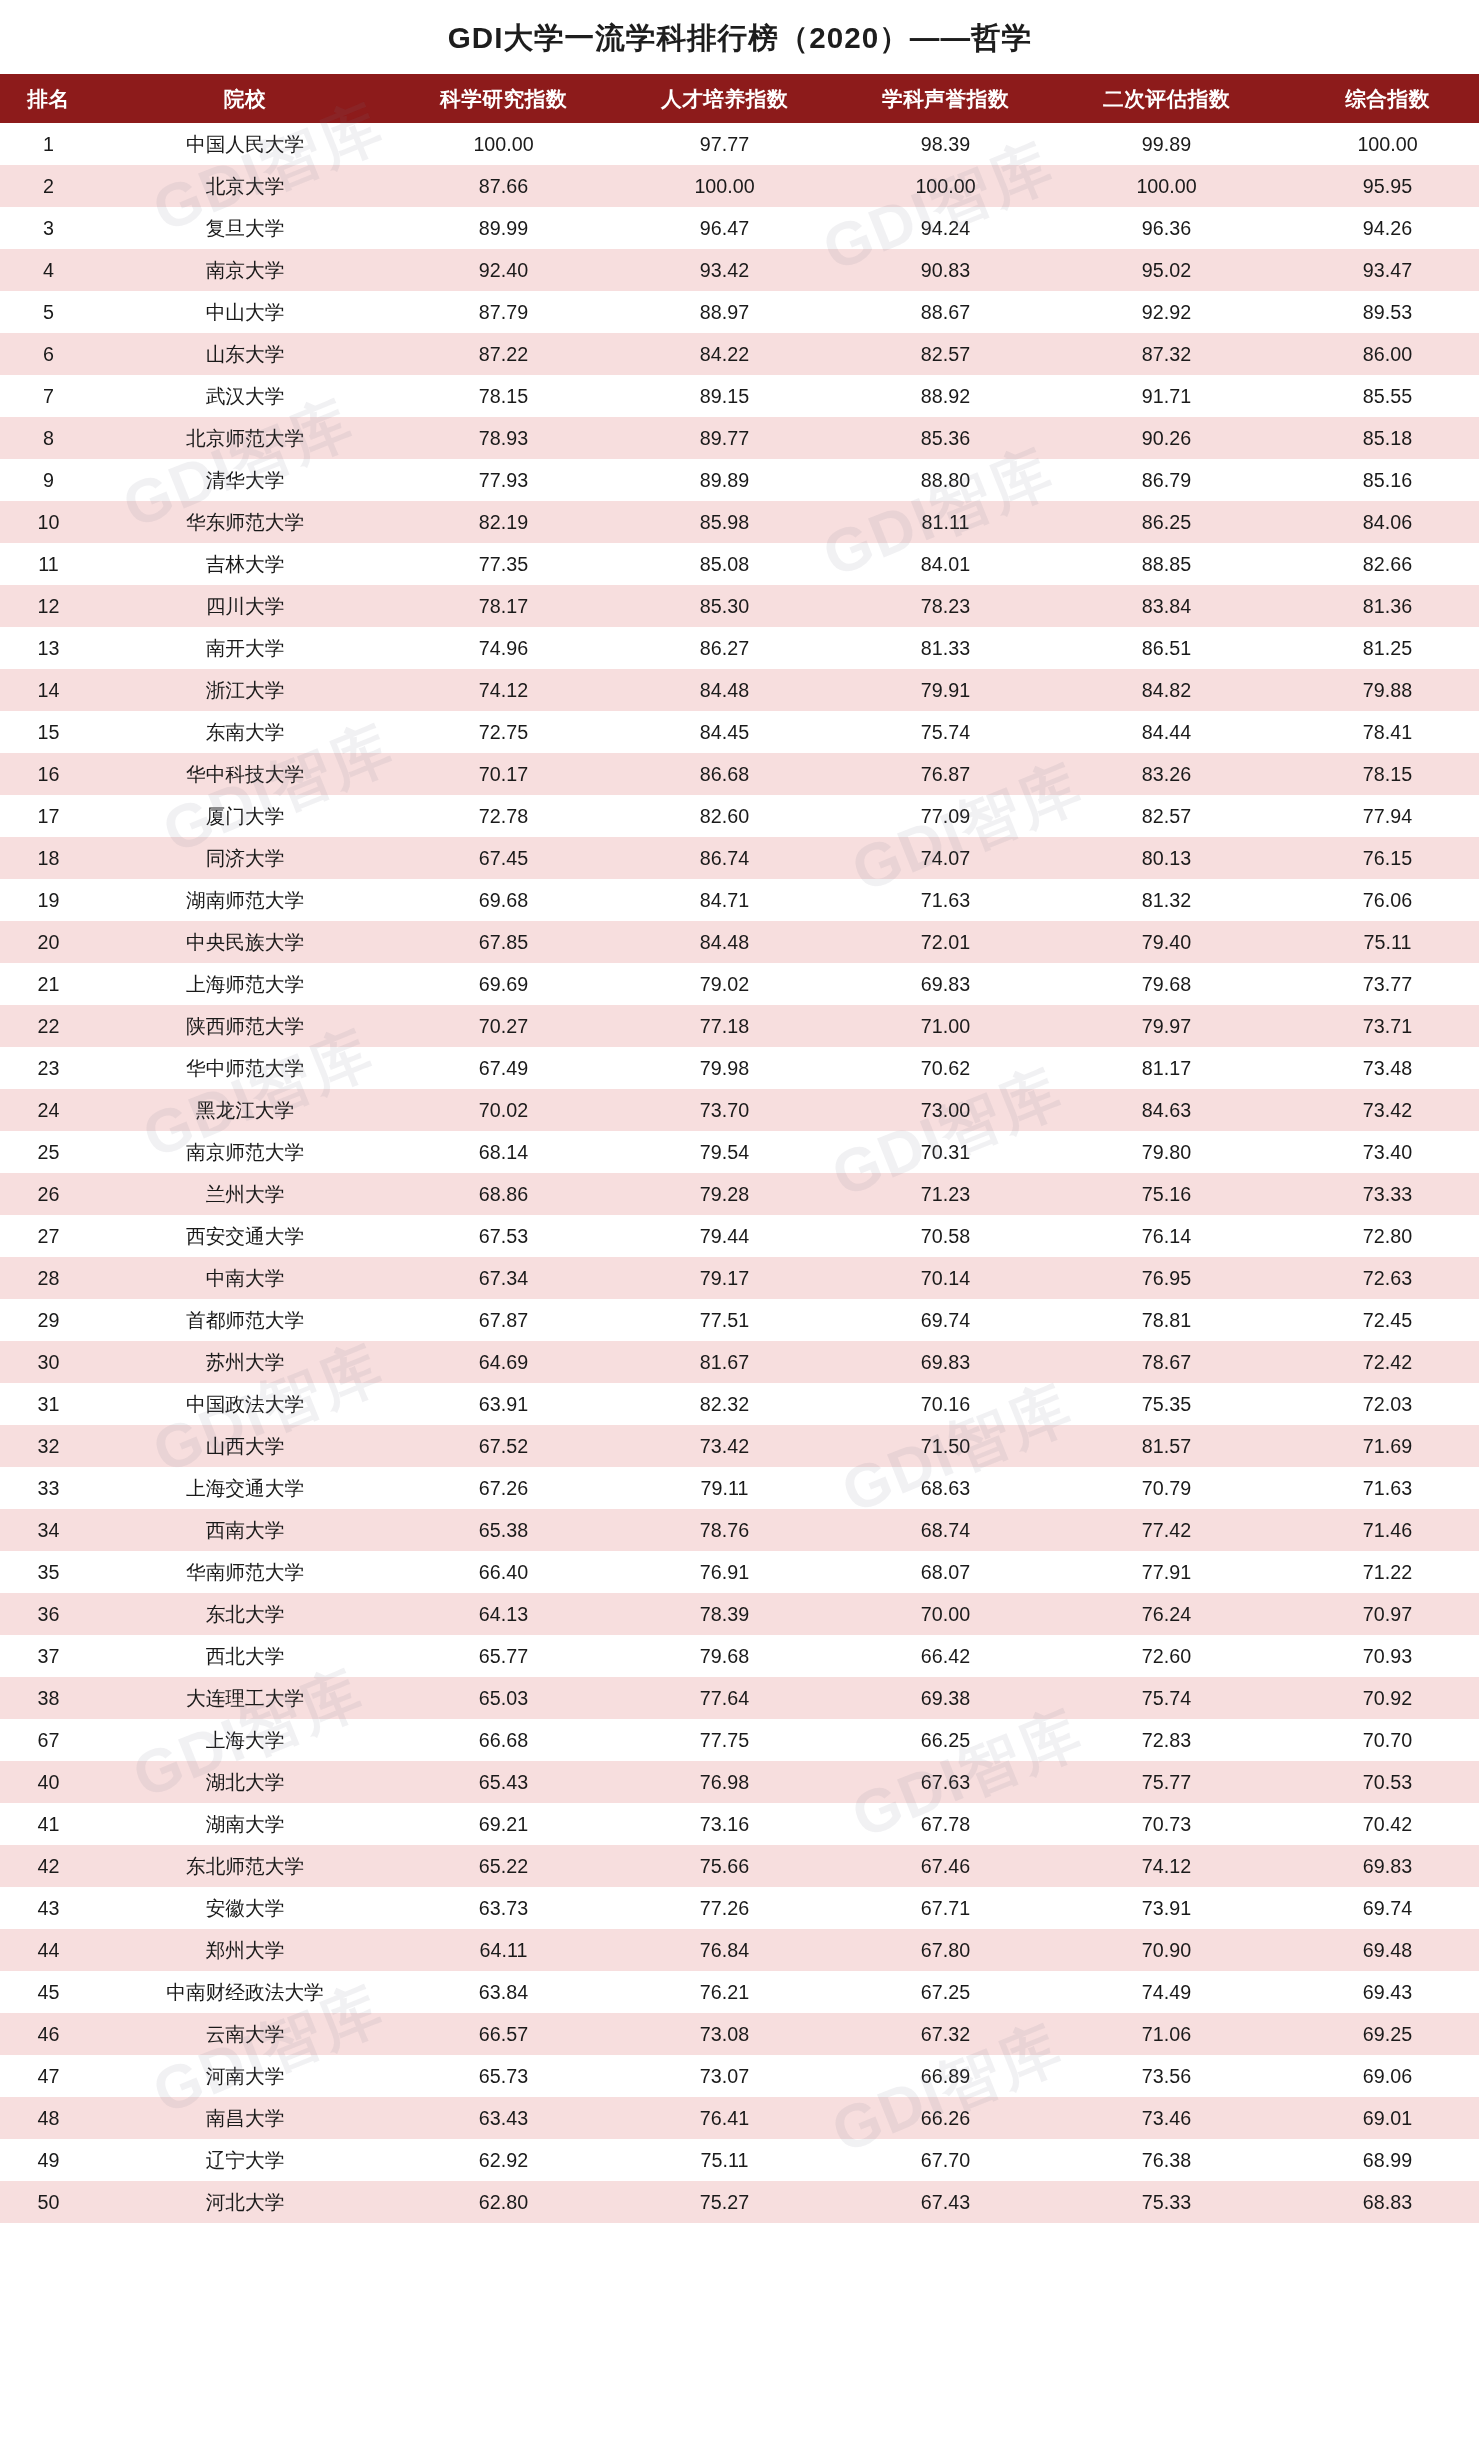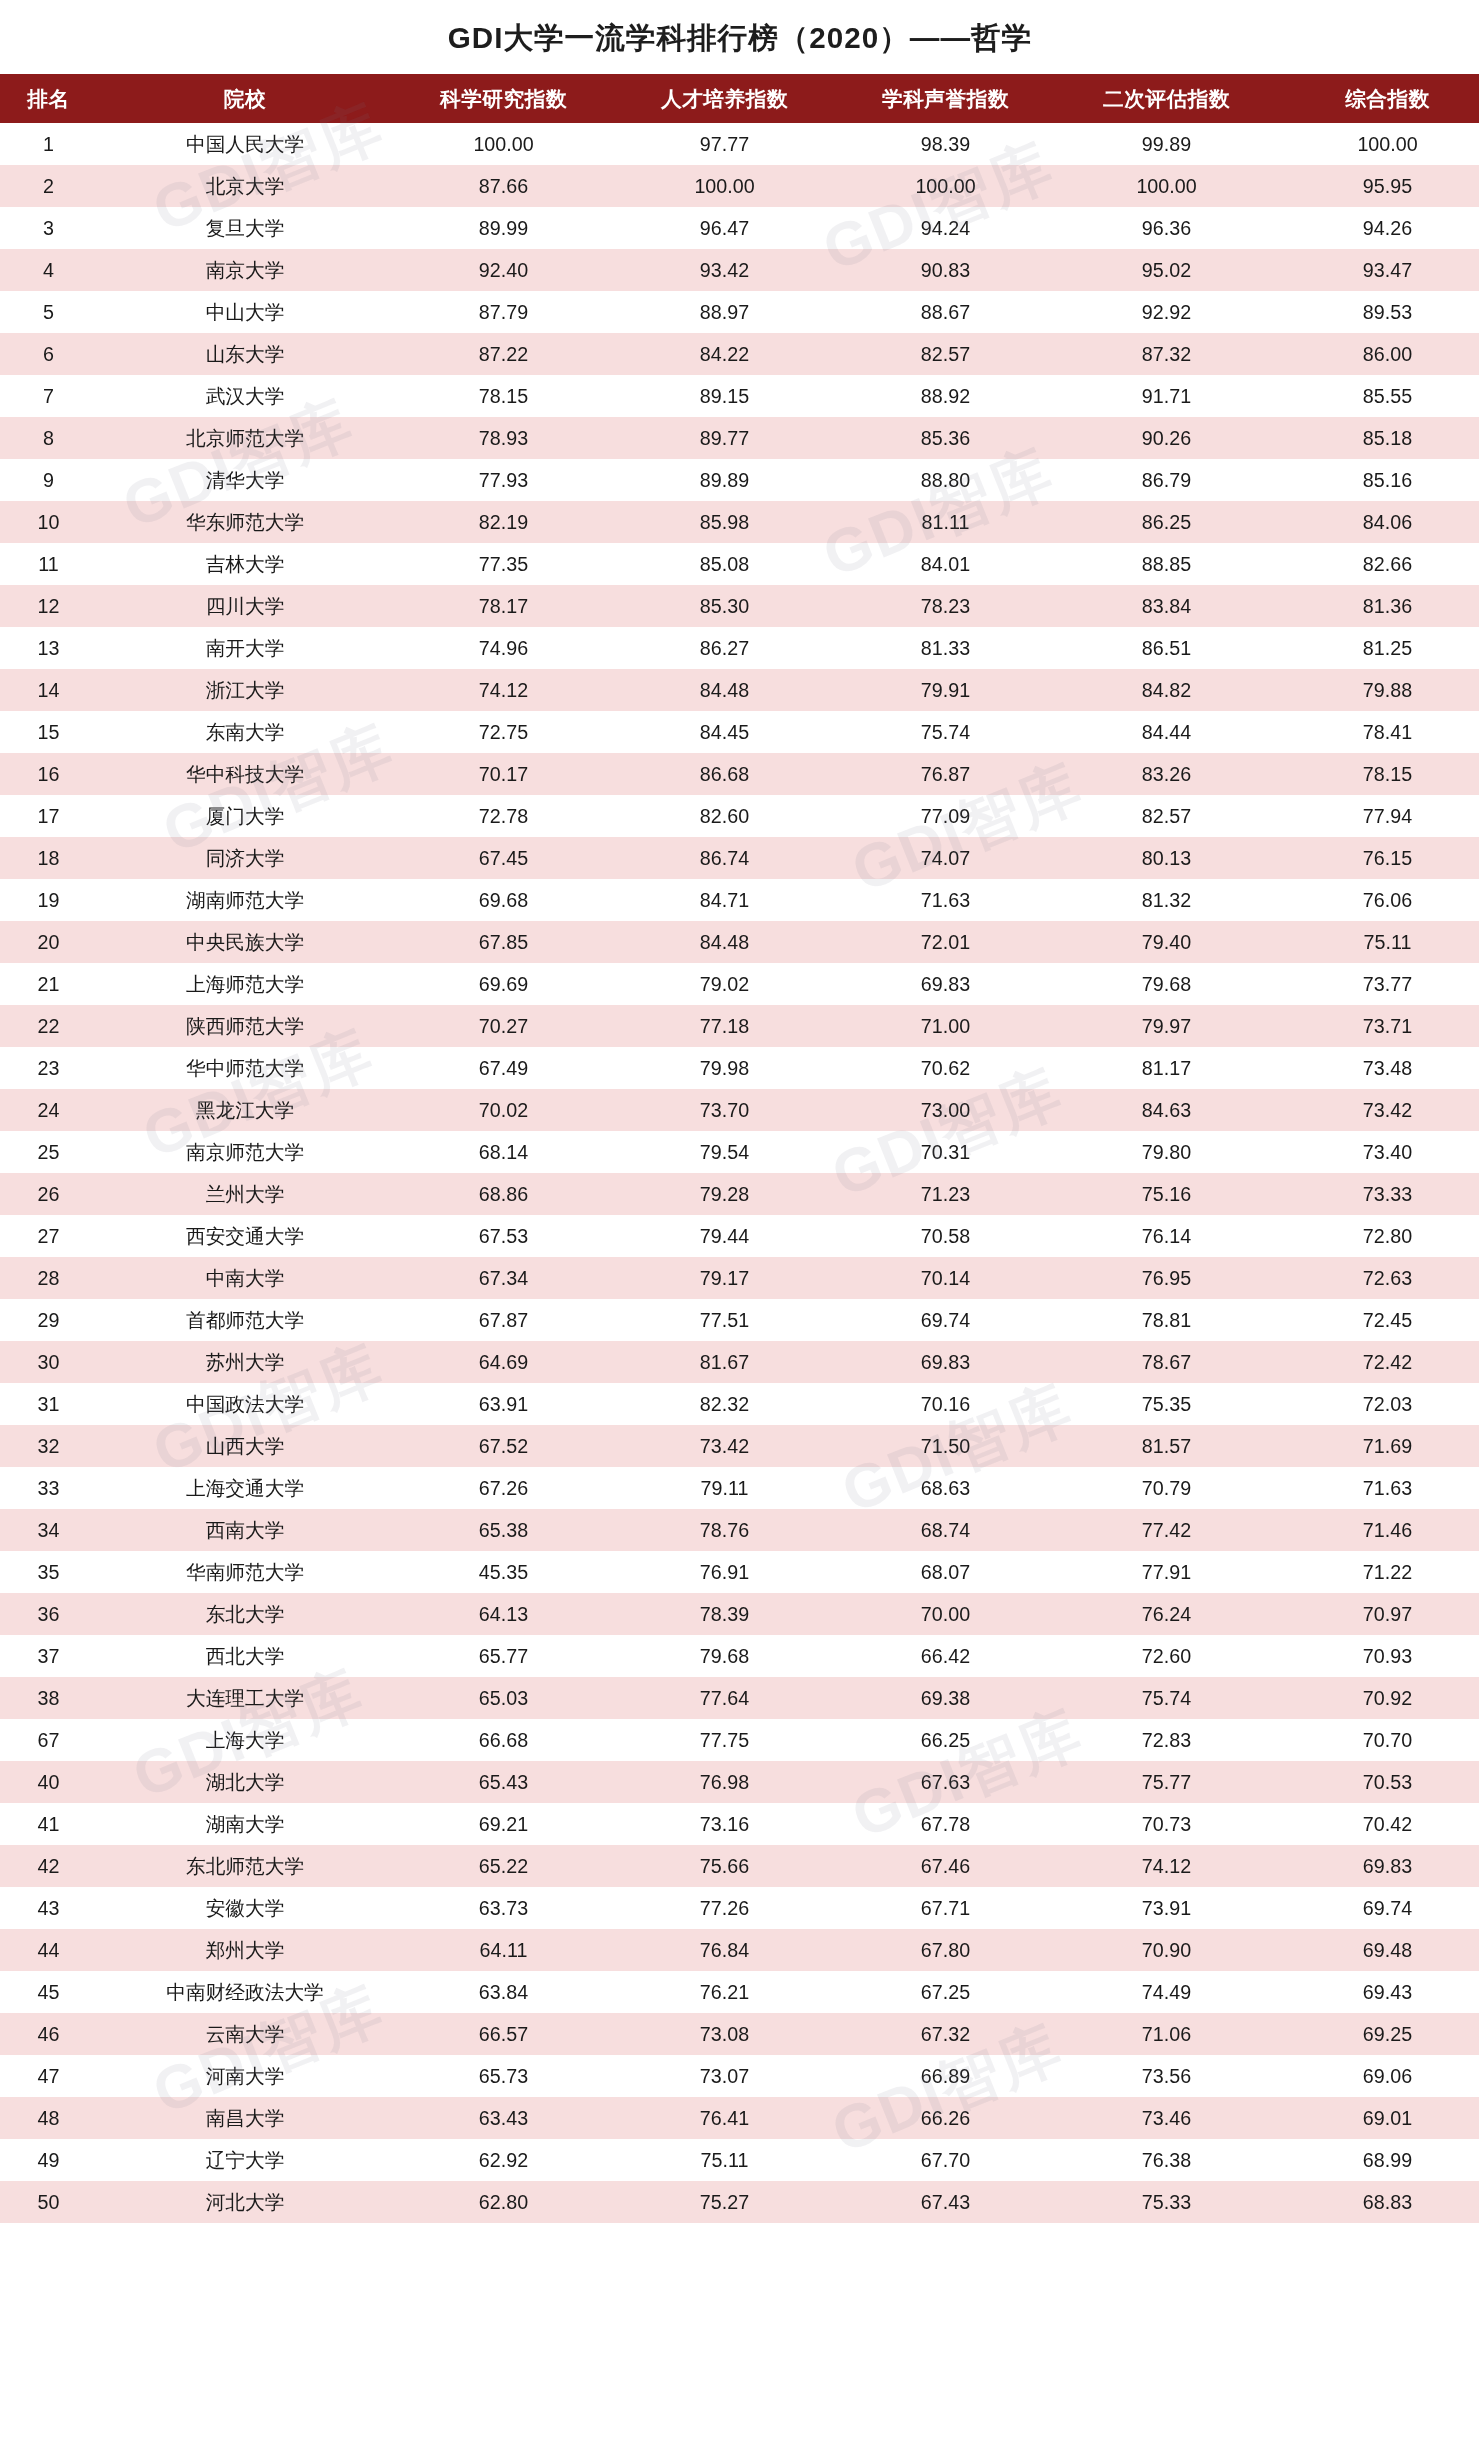--- a/index.html
+++ b/index.html
@@ -418,21 +418,21 @@
           <td class="c-univ">西南大学</td>
           <td class="c-num num">65.38</td>
           <td class="c-num num">78.76</td>
           <td class="c-num num">68.74</td>
           <td class="c-num num">77.42</td>
           <td class="c-num num">71.46</td>
         </tr>
         <tr class="odd">
           <td class="c-rank">35</td>
           <td class="c-univ">华南师范大学</td>
-          <td class="c-num num">45.35</td>
+          <td class="c-num num">66.40</td>
           <td class="c-num num">76.91</td>
           <td class="c-num num">68.07</td>
           <td class="c-num num">77.91</td>
           <td class="c-num num">71.22</td>
         </tr>
         <tr class="even">
           <td class="c-rank">36</td>
           <td class="c-univ">东北大学</td>
           <td class="c-num num">64.13</td>
           <td class="c-num num">78.39</td>

